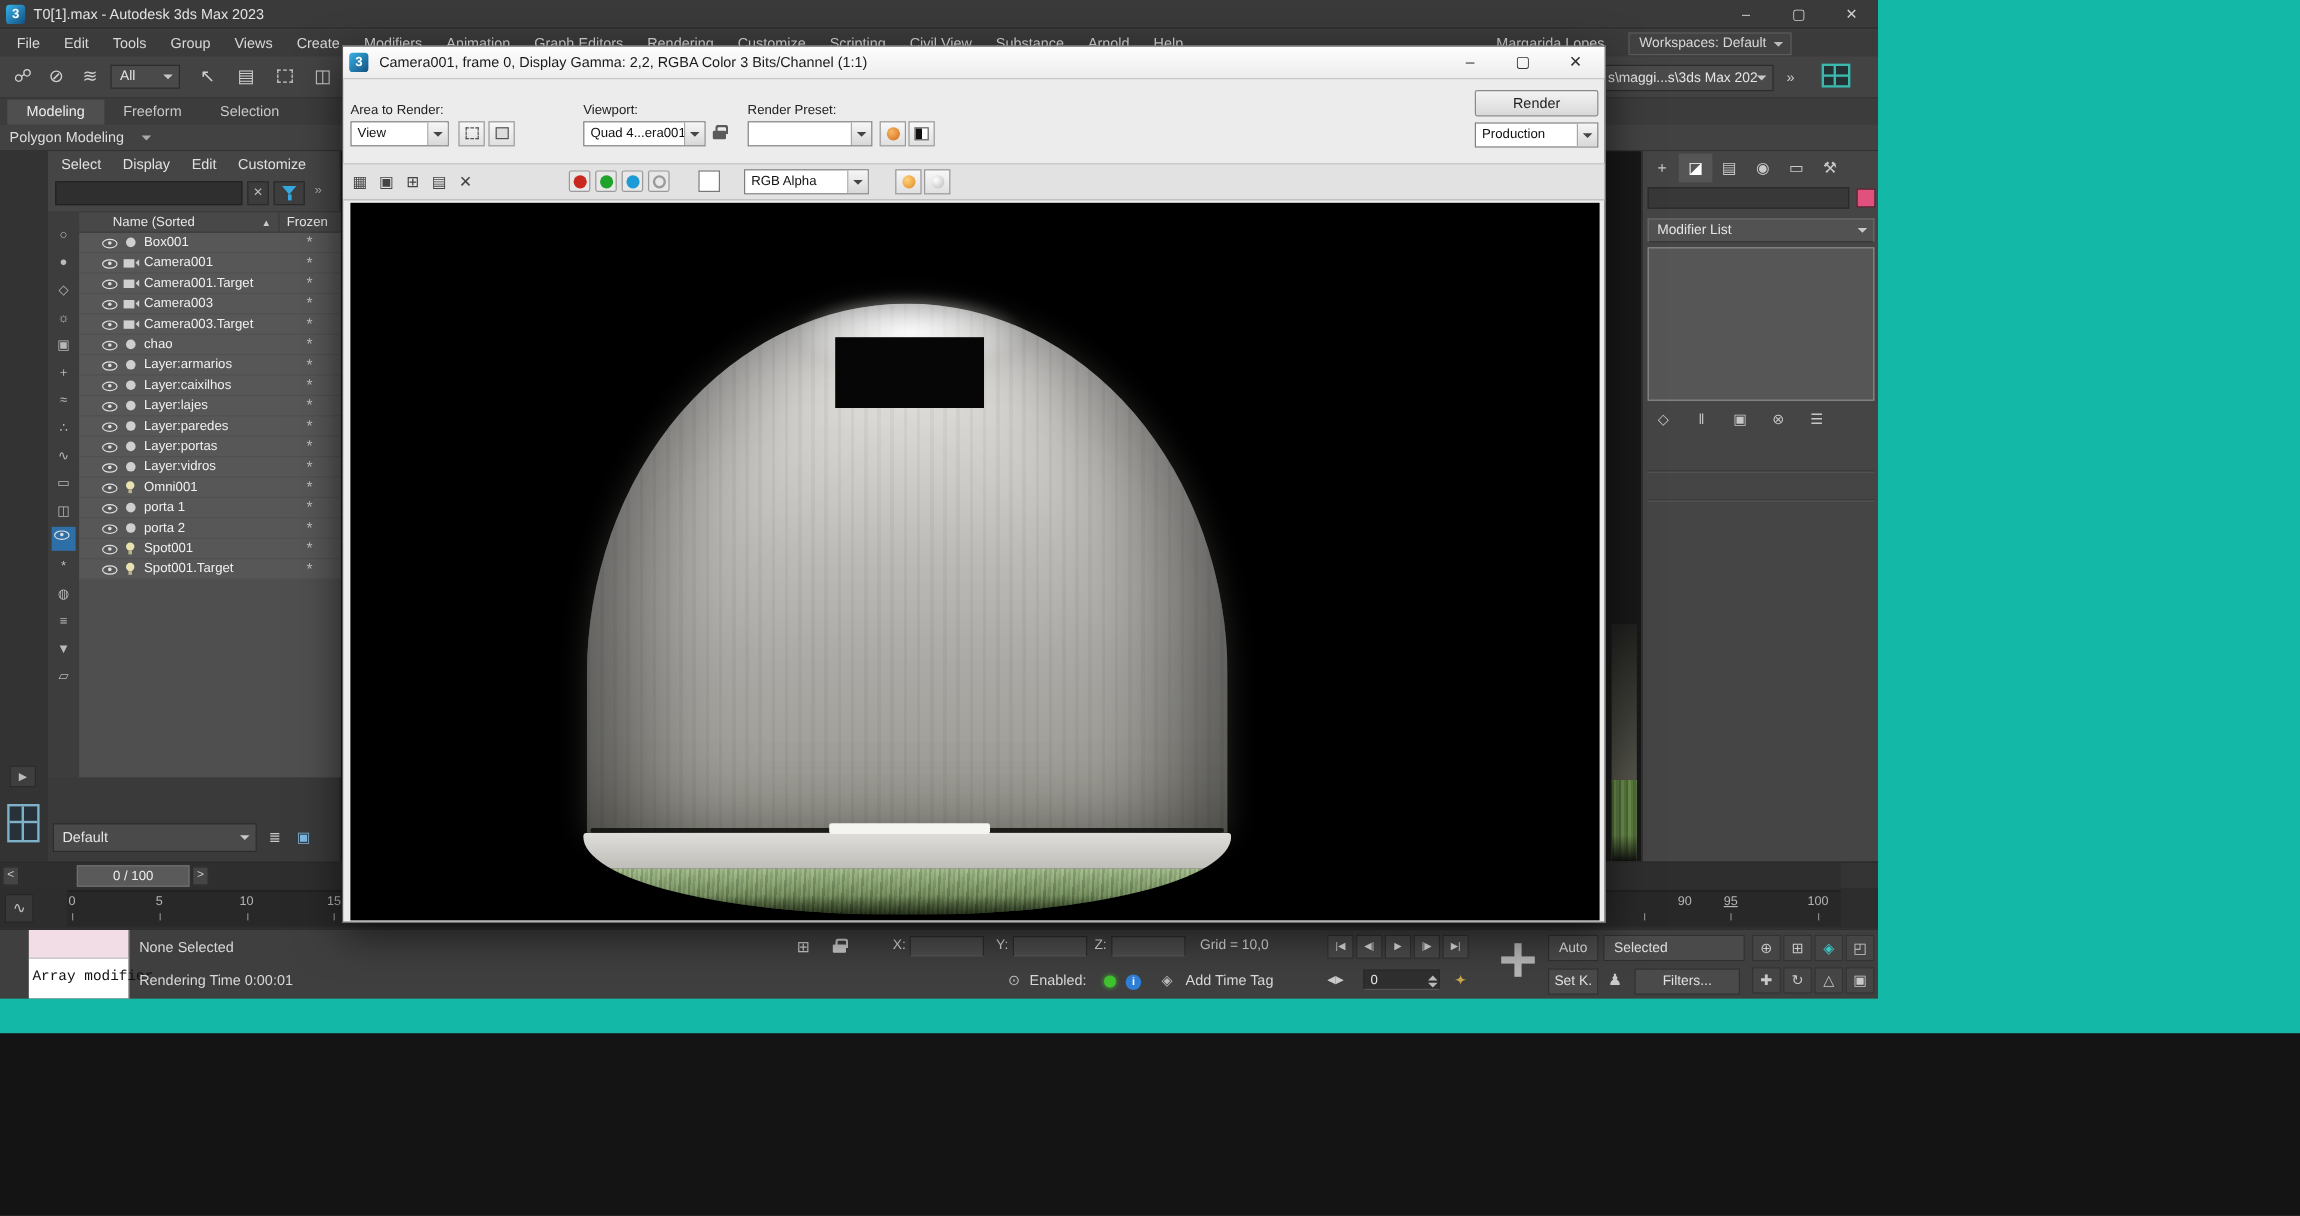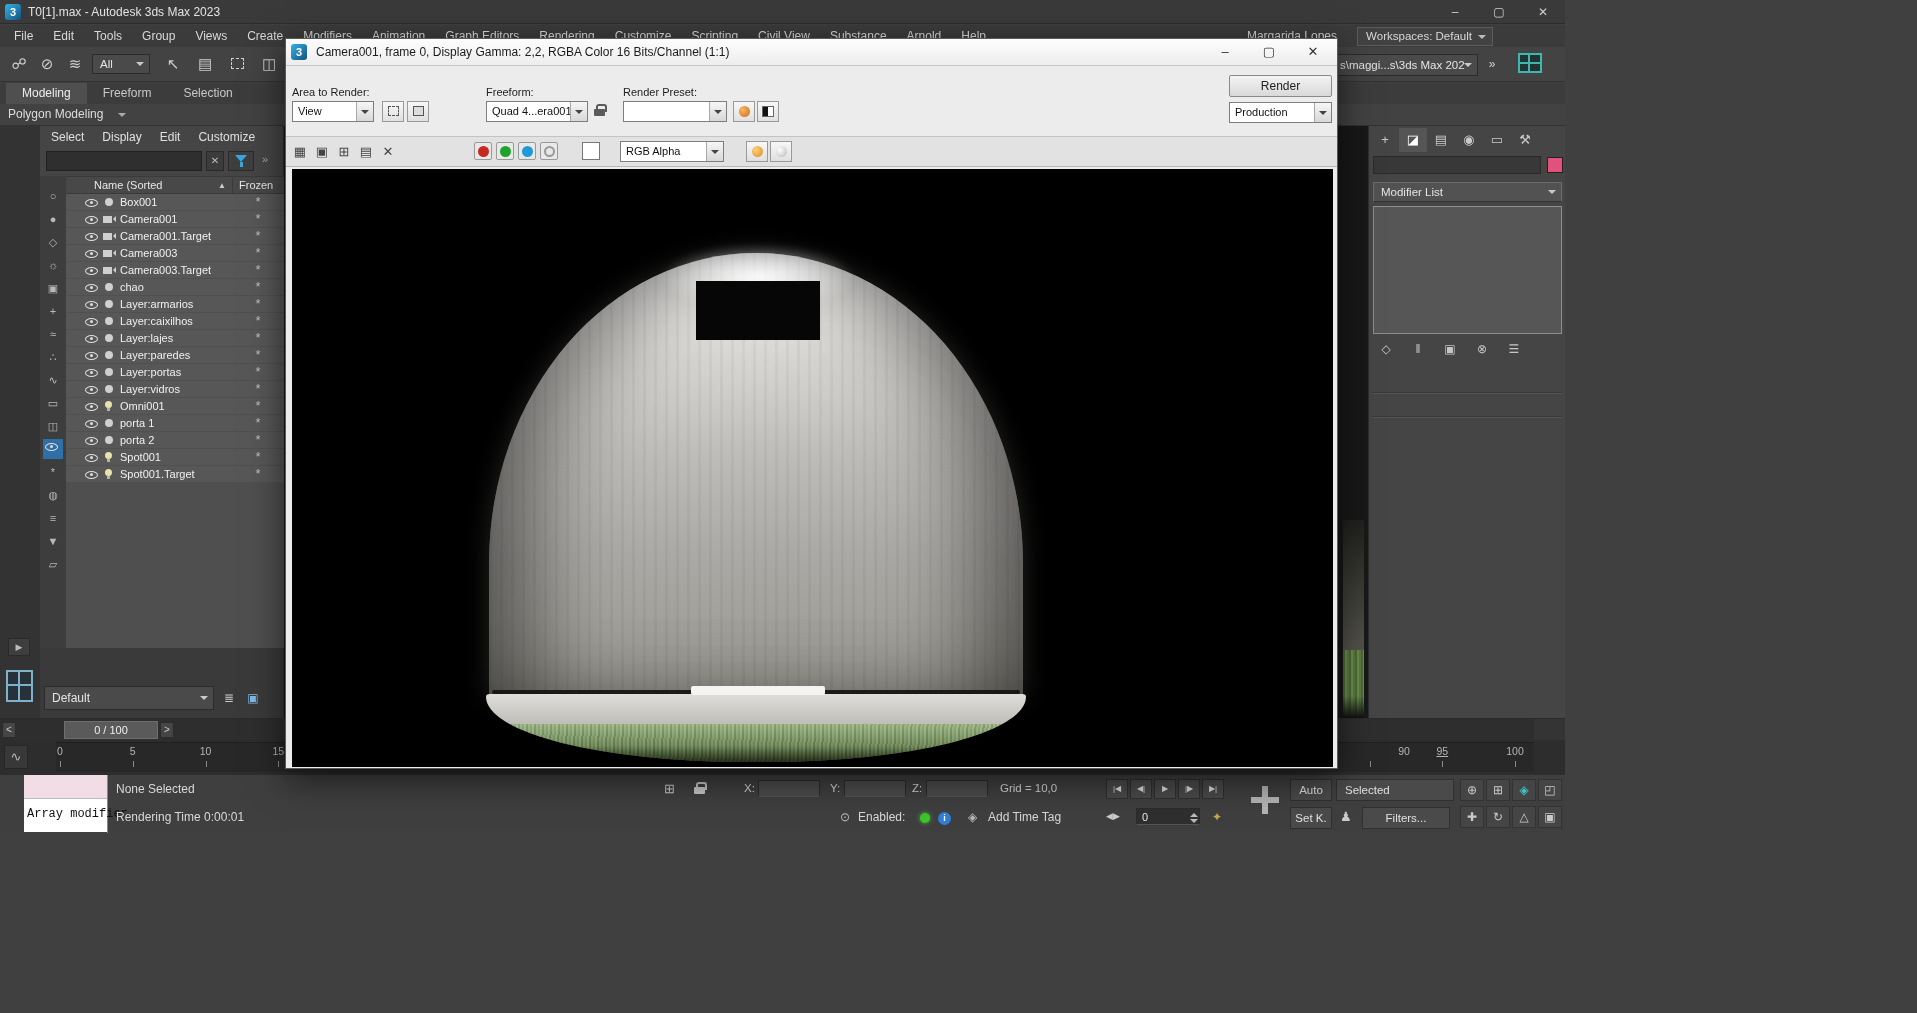--- a/index.html
+++ b/index.html
@@ -1,18 +1,18 @@
 <!DOCTYPE html>
 <html><head>
 <meta charset="utf-8">
 <style>
   *{margin:0;padding:0;box-sizing:border-box;}
   html,body{width:1917px;height:1013px;}
   body{font-family:"Liberation Sans",sans-serif;background:#141414;overflow:hidden;}
-  .stage{position:relative;width:1917px;height:1013px;background:#404040;overflow:hidden;}
+  .stage{position:relative;width:1917px;height:861px;background:#14b8a6;overflow:hidden;}
 
   
   .app{position:absolute;left:0;top:0;width:1565px;height:832px;background:#3f3f3f;color:#ddd;}
 
   
   .titlebar{position:absolute;left:0;top:0;width:1565px;height:24px;background:#3a3a3a;border-bottom:1px solid #2d2d2d;}
   .maxlogo{position:absolute;left:5px;top:4px;width:16px;height:16px;border-radius:3px;background:linear-gradient(135deg,#35b2e8,#14507e);color:#fff;font-size:11px;font-weight:bold;text-align:center;line-height:16px;}
   .maxlogo::before{content:"3";}
   .tb-title{position:absolute;left:28px;top:5px;font-size:12px;color:#e2e2e2;white-space:nowrap;}
   .winbtns{position:absolute;right:0;top:0;height:24px;display:flex;}
@@ -544,30 +544,30 @@
       <span class="sbtn" style="left:1336px;top:4px;width:118px;line-height:20px;text-align:left;padding-left:8px">Selected</span>
       <span class="sbtn" style="left:1290px;top:32px;width:42px;line-height:20px">Set K.</span>
       <span class="stext" style="left:1340px;top:34px;font-size:13px;color:#c9c9c9">♟</span>
       <span class="sbtn" style="left:1362px;top:32px;width:88px;line-height:20px">Filters...</span>
       <span id="nav-icons"><span class="navic" style="left: 1460px; top: 4px;">⊕</span><span class="navic" style="left: 1486px; top: 4px;">⊞</span><span class="navic" style="left: 1512px; top: 4px; color: rgb(62, 198, 198);">◈</span><span class="navic" style="left: 1538px; top: 4px;">◰</span><span class="navic" style="left: 1460px; top: 31px;">✚</span><span class="navic" style="left: 1486px; top: 31px;">↻</span><span class="navic" style="left: 1512px; top: 31px;">△</span><span class="navic" style="left: 1538px; top: 31px;">▣</span></span>
     </div>
 
     <div class="rfw">
       <div class="rfw-tbar">
         <span class="maxlogo" style="top:5px"></span>
-        <span class="rfw-title">Camera001, frame 0, Display Gamma: 2,2, RGBA Color 16 Bits/Channel (1:1)</span>
+        <span class="rfw-title">Camera001, frame 0, Display Gamma: 2,2, RGBA Color 3 Bits/Channel (1:1)</span>
         <span class="rfw-winbtns">
           <span class="rfw-winbtn">–</span>
           <span class="rfw-winbtn">▢</span>
           <span class="rfw-winbtn">✕</span>
         </span>
       </div>
 
       <span class="rfw-label" style="left:6px;top:47px">Area to Render:</span>
-      <span class="rfw-label" style="left:200px;top:47px">Freeform:</span>
+      <span class="rfw-label" style="left:200px;top:47px">Viewport:</span>
       <span class="rfw-label" style="left:337px;top:47px">Render Preset:</span>
 
       <span class="dd" style="left:6px;top:62px;width:82px">View</span>
       <span class="rfw-tool" style="left:96px;top:62px"><span class="dashbox"></span></span>
       <span class="rfw-tool" style="left:121px;top:62px"><span class="solidbox"></span></span>
       <span class="dd" style="left:200px;top:62px;width:102px">Quad 4...era001</span>
       <span class="lock locklight" style="position:absolute;left:308px;top:65px"></span>
       <span class="dd" style="left:337px;top:62px;width:104px"></span>
       <span class="rfw-tool" style="left:447px;top:62px"><span class="teapoticon"></span></span>
       <span class="rfw-tool" style="left:471px;top:62px"><span class="bwsw"></span></span>

